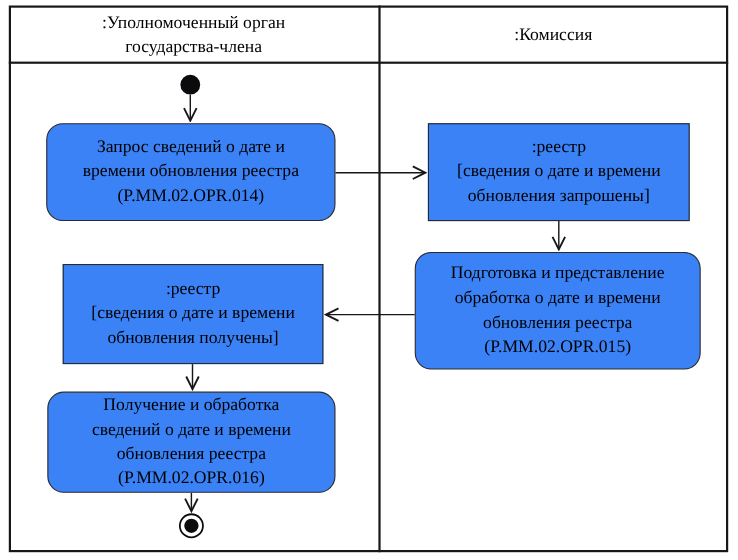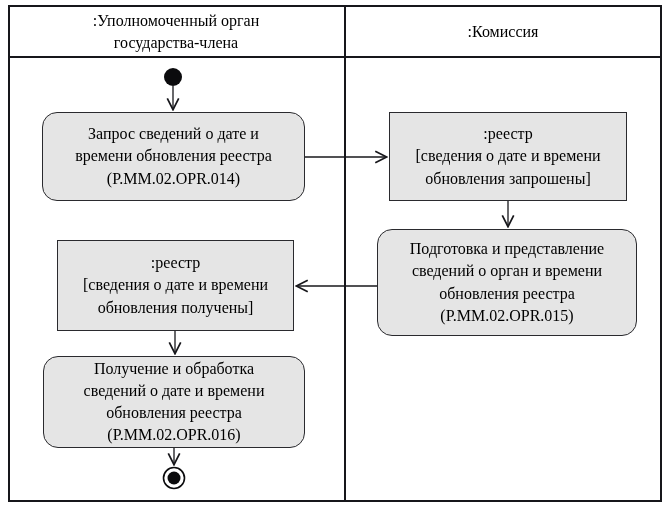--- a/index.html
+++ b/index.html
@@ -55,21 +55,21 @@
     white-space: pre-line;
     font-size: 16px;
     line-height: 1.32;
   }
   .lane-header.left  { left: 10px;  width: 332px; }
   .lane-header.right { left: 346px; width: 314px; }
 
   .node {
     position: absolute;
     box-sizing: border-box;
-    background: #e5e5e5;
+    background: #3b82f6;
     border: 1.5px solid #2a2a2e;
     display: flex;
     align-items: center;
     justify-content: center;
     text-align: center;
     white-space: pre-line;
     font-size: 16px;
     line-height: 1.38;
     padding: 12px 4px;
   }
@@ -130,21 +130,21 @@
 
   <div class="node action" id="act-014">Запрос сведений о дате и
 времени обновления реестра
 (P.MM.02.OPR.014)</div>
 
   <div class="node object" id="obj-requested">:реестр
 [сведения о дате и времени
 обновления запрошены]</div>
 
   <div class="node action" id="act-015">Подготовка и представление
-сведений о орган и времени
+обработка о дате и времени
 обновления реестра
 (P.MM.02.OPR.015)</div>
 
   <div class="node object" id="obj-received">:реестр
 [сведения о дате и времени
 обновления получены]</div>
 
   <div class="node action" id="act-016">Получение и обработка
 сведений о дате и времени
 обновления реестра

